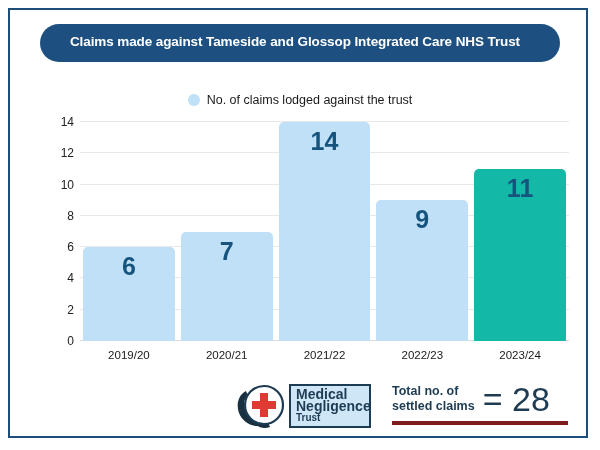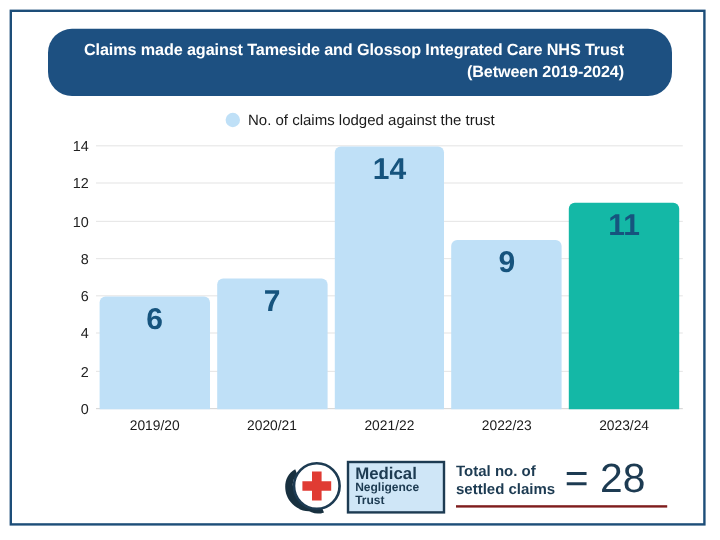--- a/index.html
+++ b/index.html
@@ -175,27 +175,27 @@
     position: absolute;
     left: 222px;
     top: 10px;
     width: 140px;
     height: 52px;
   }
   .logo svg { display: block; }
 
   .total-block {
     position: absolute;
-    left: 370px;
+    left: 382px;
     top: 12px;
     width: 176px;
     display: flex;
-    align-items: flex-end;
+    align-items: center;
     gap: 8px;
-    border-bottom: 2px solid #7f1d1d;
+    border-bottom: 4px solid #7f1d1d;
     padding-bottom: 5px;
   }
   .total-text {
     font-size: 12.5px;
     font-weight: bold;
     color: #1d3b52;
     line-height: 15px;
     white-space: nowrap;
   }
   .total-eq {
@@ -205,21 +205,20 @@
     white-space: nowrap;
   }
 </style>
 </head>
 <body>
 
 <div id="infographic">
 
   <div class="title-bar">
     <span class="title-line">Claims made against Tameside and Glossop Integrated Care NHS Trust</span>
-    <span class="title-line">(Between 2019-2024)</span>
   </div>
 
   <div class="legend">
     <span class="legend-dot"></span>
     <span class="legend-label">No. of claims lodged against the trust</span>
   </div>
 
   <div class="chart">
     <div class="ylabels">
         <div class="ylabel" style="bottom: calc(0% + 0px); top: auto; transform: translateY(50%);">0</div>
@@ -288,21 +287,21 @@
 
         <path d="M14 11 C6 15 4 25 7 33 C10 41 19 47 27 46 L25 38 C20 38 15 34 13 29 C11 24 12 18 16 16 Z" fill="#18303f"></path>
         <path d="M23 44 C27 48 33 49 38 47 L35 40 C32 41 29 40 27 38 Z" fill="#18303f"></path>
 
         <circle cx="32" cy="25" r="19" fill="#ffffff" stroke="#1d3b52" stroke-width="2.2"></circle>
 
         <path d="M28 13 h8 v8 h8 v8 h-8 v8 h-8 v-8 h-8 v-8 h8 Z" fill="#e03b33"></path>
       </svg>
       <div style="position:absolute; left:64px; top:9px; line-height:11.5px;">
         <div style="font-size:14px; font-weight:bold; color:#1d3b52;">Medical</div>
-        <div style="font-size:10px; font-weight:bold; color:#1d3b52;">Negligence</div>
+        <div style="font-size:14px; font-weight:bold; color:#1d3b52;">Negligence</div>
         <div style="font-size:10px; font-weight:bold; color:#1d3b52;">Trust</div>
       </div>
     </div>
 
     <div class="total-block">
       <div>
         <div class="total-text">Total no. of</div>
         <div class="total-text">settled claims</div>
       </div>
       <div class="total-eq">= 28</div>

